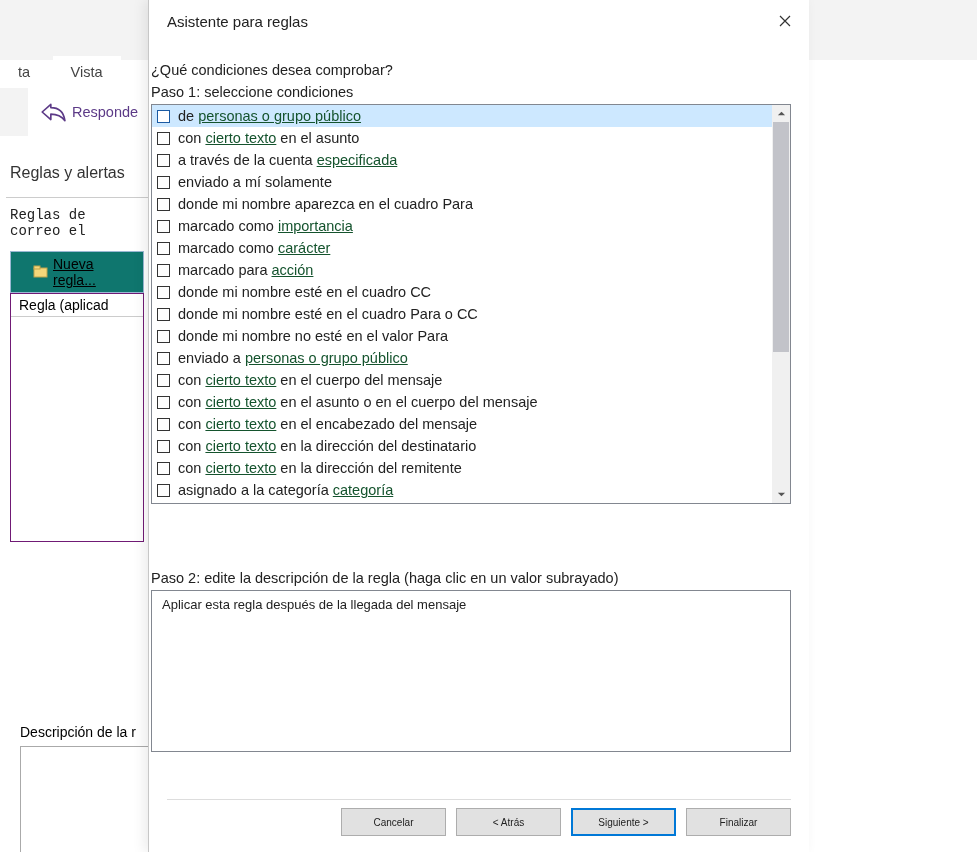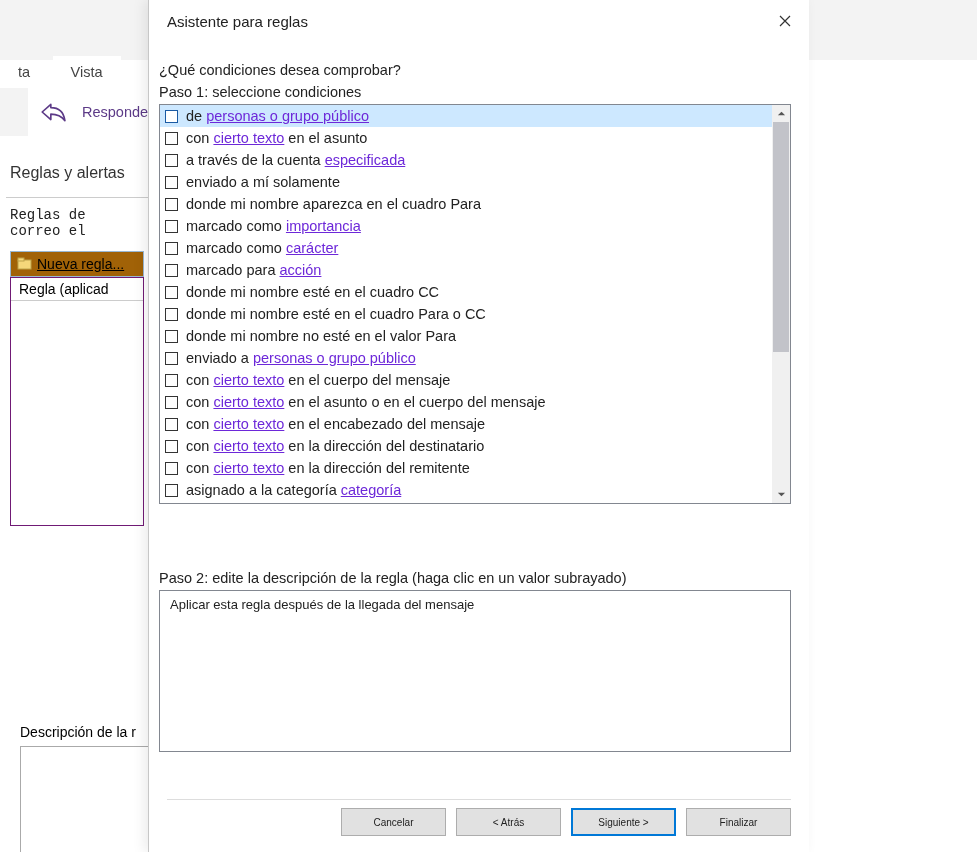--- a/index.html
+++ b/index.html
@@ -5,58 +5,58 @@
   * { box-sizing: border-box; font-family: "Segoe UI", Arial, sans-serif; }
   html, body { margin: 0; padding: 0; }
   body { width: 977px; height: 852px; background: #fff; overflow: hidden; position: relative; }
 
   
   .bg { position: absolute; inset: 0; background: #fff; }
   .bg-ribbon { position: absolute; top: 0; left: 0; right: 0; height: 60px; background: #f3f3f3; }
   .bg-tabbar { position: absolute; top: 56px; left: 0; width: 148px; height: 37px; }
   .bg-tab { display: inline-block; padding: 8px 18px; font-size: 14.5px; color: #444; }
   .bg-tab.active { background: #fff; }
-  .bg-reply { position: absolute; top: 102px; left: 40px; display: flex; align-items: center; gap: 16px; color: #5c3a87; font-size: 14.5px; }
+  .bg-reply { position: absolute; top: 102px; left: 40px; display: flex; align-items: center; gap: 6px; color: #5c3a87; font-size: 14.5px; }
   .bg-reply svg { width: 26px; height: 20px; }
   .bg-rules-title { position: absolute; top: 164px; left: 10px; font-size: 16px; color: #333; }
   .bg-rules-panel { position: absolute; top: 197px; left: 6px; width: 142px; height: 640px; border-top: 1px solid #ccc; background: #fff; }
   .bg-rules-header { font-size: 14px; color: #222; padding: 9px 4px 6px 4px; font-family: Liberation Mono, monospace; }
-  .bg-newrule { margin: 6px 4px 0 4px; padding: 4px 6px; background: #a16207; border: 1px solid #9ab8d3; display: flex; align-items: center; gap: 4px; font-size: 14px; }
+  .bg-newrule { margin: 6px 4px 0 4px; padding: 4px 22px; background: #0f766e; border: 1px solid #9ab8d3; display: flex; align-items: center; gap: 4px; font-size: 14px; }
   .bg-newrule svg { width: 16px; height: 14px; flex: 0 0 16px; }
   .bg-rulelist { margin: 0 4px 0 4px; border: 1px solid #701a75; height: 249px; }
   .bg-rulelist-header { padding: 3px 8px; font-size: 14px; border-bottom: 1px solid #ccc; }
   .bg-desc-label { position: absolute; top: 526px; left: 14px; font-size: 14px; }
   .bg-desc-box { position: absolute; top: 548px; left: 14px; width: 132px; height: 170px; border: 1px solid #aaa; background: #fff; }
   .bg-ribbon-accent { position: absolute; top: 88px; width: 28px; height: 48px; background: #f3f3f3; }
 
   
   .modal { position: absolute; top: 0; left: 148px; width: 661px; height: 852px; background: #fff; border-left: 1px solid #c7c7c7; box-shadow: -4px 0 12px rgba(0,0,0,0.08); }
   .titlebar { display: flex; justify-content: space-between; align-items: center; height: 42px; padding: 0 2px 0 18px; }
   .titlebar-title { font-size: 15px; color: #222; }
   .close-btn { width: 44px; height: 34px; display: flex; align-items: center; justify-content: center; }
   .close-btn svg { width: 12px; height: 12px; }
 
-  .content { padding: 20px 18px 0 10px; }
+  .content { padding: 20px 18px 0 2px; }
   .q-main { font-size: 14.5px; color: #222; margin-bottom: 6px; }
   .q-step { font-size: 14.5px; color: #222; margin-bottom: 4px; }
 
   .listbox { position: relative; border: 1px solid #828790; height: 400px; overflow: hidden; }
   .list-inner { position: absolute; top: 0; left: 0; right: 18px; bottom: 0; overflow: hidden; }
   .scrollbar { position: absolute; top: 0; right: 0; bottom: 0; width: 18px; background: #f0f0f0; display: flex; flex-direction: column; }
   .scroll-arrow { height: 17px; display: flex; align-items: center; justify-content: center; background: #f0f0f0; }
   .scroll-track { flex: 1; position: relative; background: #f0f0f0; }
   .scroll-thumb { position: absolute; left: 1px; right: 1px; top: 0; height: 230px; background: #c2c3c9; }
   .scroll-arrow svg { width: 9px; height: 9px; fill: #555; }
 
   .cond-row { display: flex; align-items: center; height: 22px; padding: 0 5px; font-size: 14.5px; color: #222; }
   .cond-row.selected { background: #cde8ff; }
   .cond-row .chk { width: 13px; height: 13px; border: 1px solid #333; margin-right: 8px; background: #fdfdfd; flex: 0 0 13px; }
   .cond-row.selected .chk { background: #fff; border-color: #1a5aa3; }
   .cond-row .lbl { white-space: nowrap; }
-  .cond-row .lnk { color: #6d28d9; text-decoration: underline; margin-top: 7px; }
+  .cond-row .lnk { color: #14532d; text-decoration: underline; margin-top: 7px; }
 
   .step2-label { font-size: 14.5px; color: #222; margin-top: 66px; margin-bottom: 4px; }
   .descbox { border: 1px solid #828790; height: 162px; padding: 6px 10px; font-size: 13px; color: #222; }
 
   .button-row { position: absolute; bottom: 16px; right: 18px; left: 18px; border-top: 1px solid #ddd; padding-top: 8px; display: flex; justify-content: flex-end; gap: 10px; }
   .btn { min-width: 105px; height: 28px; padding: 0 14px; border: 1px solid #adadad; background: #e1e1e1; font-size: 10px; color: #222; display: flex; align-items: center; justify-content: center; }
   .btn.primary { border: 2px solid #0078d7; }
 </style>
 </head>
 <body>

